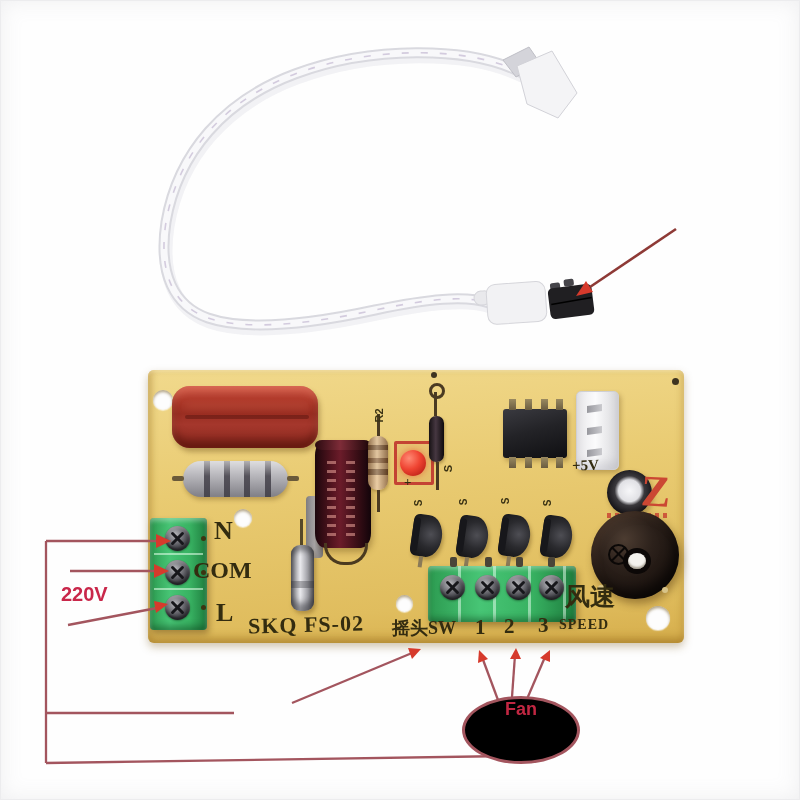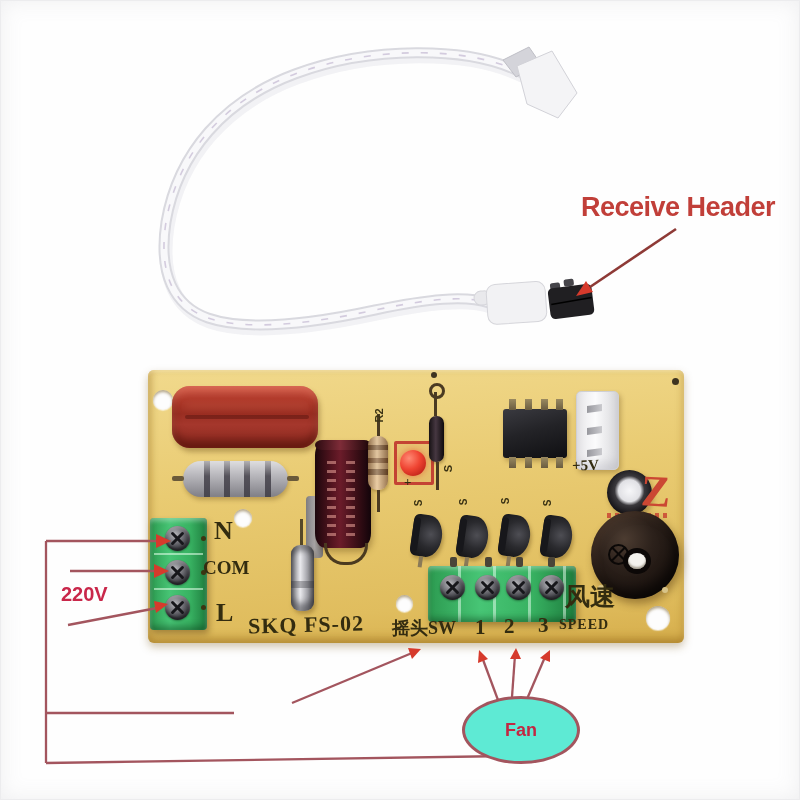--- a/index.html
+++ b/index.html
@@ -8,21 +8,21 @@
     font-family:"Liberation Sans", sans-serif;}
   .abs{position:absolute;}
   svg.overlay{position:absolute;left:0;top:0;z-index:3;pointer-events:none;}
 
   
   .lbl-receive{left:581px;top:192px;font-size:27px;font-weight:bold;color:#c13f39;letter-spacing:-.5px;z-index:4;}
   .lbl-220{left:61px;top:583px;font-size:20px;font-weight:bold;color:#c9274a;z-index:4;}
   .sw-circle{left:234px;top:686px;width:58px;height:58px;border-radius:50%;border:3px solid #a3555e;
     background:#fff;display:flex;align-items:center;justify-content:center;z-index:4;}
   .fan-ellipse{left:462px;top:696px;width:112px;height:62px;border-radius:50%;border:3px solid #a3555e;
-    background:#5eead4;display:flex;align-items:center;justify-content:center;z-index:4;}
+    background:#000000;display:flex;justify-content:center;z-index:4;}
   .sw-circle span,.fan-ellipse span{font-size:18px;font-weight:bold;color:#c22742;}
 
   
   .board{left:148px;top:370px;width:536px;height:273px;z-index:2;border-radius:6px;
     background:linear-gradient(175deg,#f1d98c 0%,#e9cb72 40%,#e0bd5e 82%,#d6ae4c 100%);
     box-shadow:0 4px 9px rgba(120,90,30,.35), inset 0 -5px 8px rgba(150,105,25,.5),
       inset 0 2px 3px rgba(255,240,190,.6), inset 4px 0 6px rgba(160,120,40,.22);}
   .hole{border-radius:50%;background:#fdfdfd;box-shadow:inset 0 2px 3px rgba(120,95,40,.55),0 1px 1px rgba(255,255,255,.6);}
   .pcb-dot{border-radius:50%;background:#3e3420;}
 
@@ -204,21 +204,21 @@
 
     <div class="abs term-green term3">
       <div class="screw" style="left:15px;top:8px;"></div>
       <div class="screw" style="left:15px;top:42px;"></div>
       <div class="screw" style="left:15px;top:77px;"></div>
     </div>
     <div class="abs term-dot" style="left:53px;top:166px;"></div>
     <div class="abs term-dot" style="left:53px;top:200px;"></div>
     <div class="abs term-dot" style="left:53px;top:235px;"></div>
     <div class="abs silk" style="left:66px;top:148px;font-size:26px;">N</div>
-    <div class="abs silk" style="left:55px;top:188px;font-size:19px;">COM</div>
+    <div class="abs silk" style="left:45px;top:188px;font-size:24px;">COM</div>
     <div class="abs silk" style="left:68px;top:230px;font-size:26px;">L</div>
 
     <div class="abs term-green term4">
       <div class="abs term4-pin" style="left:22px;top:-9px;"></div>
       <div class="abs term4-pin" style="left:57px;top:-9px;"></div>
       <div class="abs term4-pin" style="left:88px;top:-9px;"></div>
       <div class="abs term4-pin" style="left:120px;top:-9px;"></div>
       <div class="screw" style="left:12px;top:9px;"></div>
       <div class="screw" style="left:47px;top:9px;"></div>
       <div class="screw" style="left:78px;top:9px;"></div>
@@ -273,19 +273,18 @@
       <polygon points="171,541 156,534 156,548"></polygon>
       <polygon points="169,571 154,564 154,578"></polygon>
       <polygon points="168,604 156,613 154,601"></polygon>
       <polygon points="421,649 412,659 408,648"></polygon>
       <polygon points="479,650 488,659 478,663"></polygon>
       <polygon points="516,648 521,659 510,659"></polygon>
       <polygon points="550,650 550,662 540,658"></polygon>
     </g>
   </svg>
 
-  <div class="abs lbl-receive">Receive Header</div>
   <div class="abs lbl-220">220V</div>
   <div class="abs fan-ellipse">
     <span>Fan</span>
   </div>
 
 </div>
 
 </body></html>

